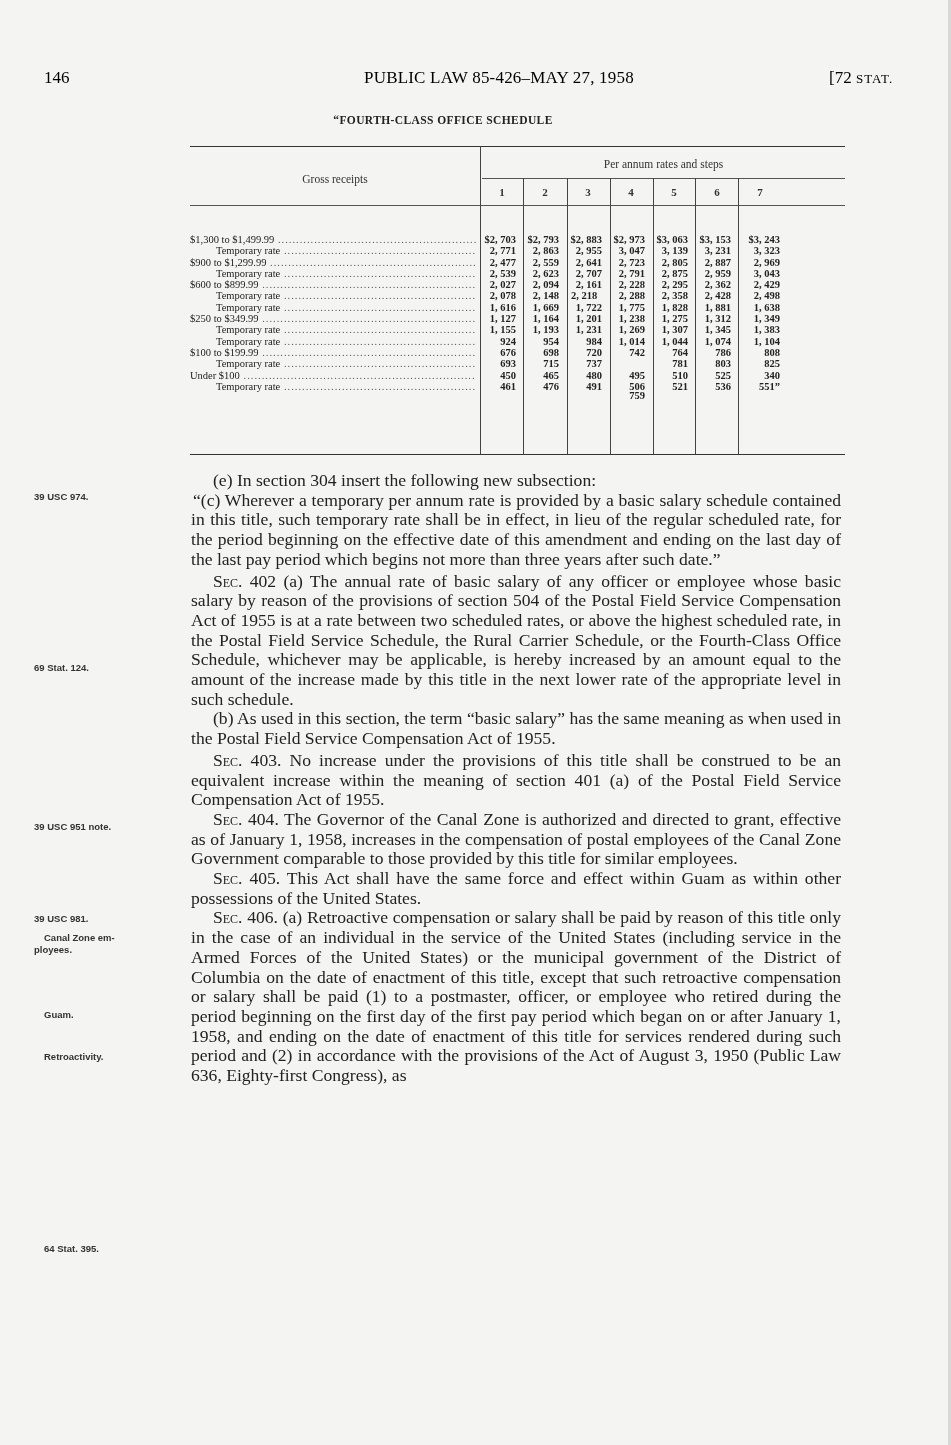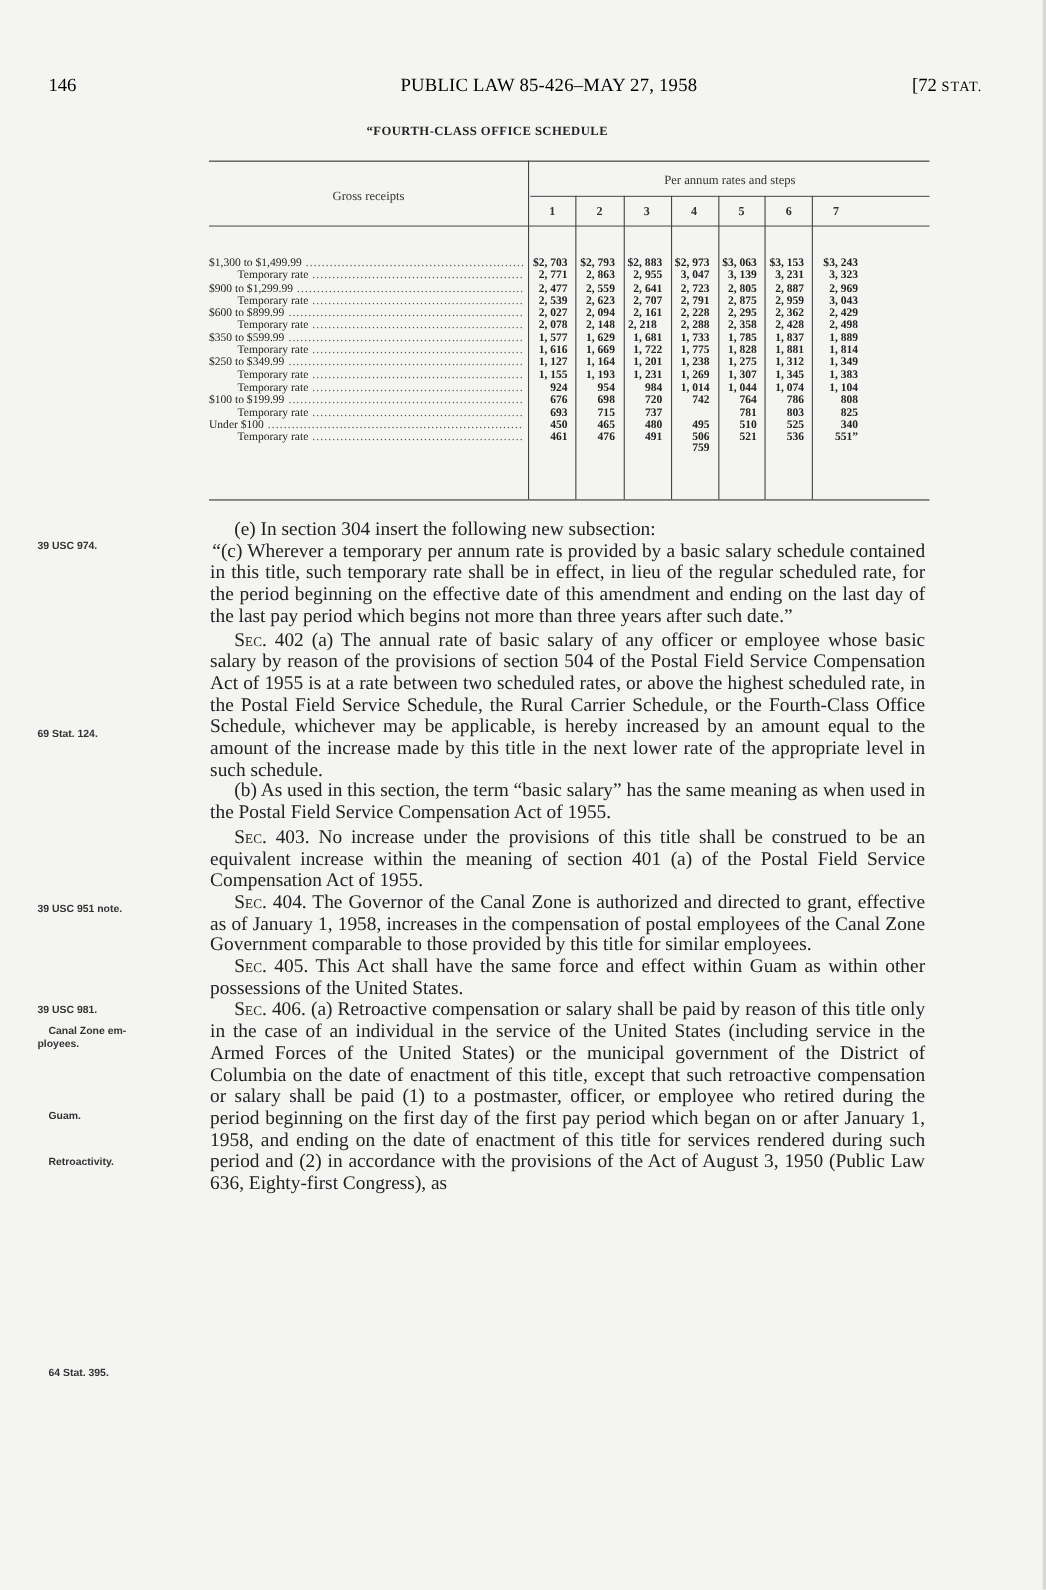--- a/index.html
+++ b/index.html
@@ -139,38 +139,28 @@
         <span class="label indent">Temporary rate</span>
         <span class="v" style="left: 290px;">2, 078</span>
         <span class="v" style="left: 333px;">2, 148</span>
         <span class="v" style="left: 376px; text-align: center;">2, 218</span>
         <span class="v" style="left: 419px;">2, 288</span>
         <span class="v" style="left: 462px;">2, 358</span>
         <span class="v" style="left: 505px;">2, 428</span>
         <span class="v" style="left: 554px;">2, 498</span>
       </div>
       <div class="row">
-        <span class="label">$350 to $599.99</span>
-        <span class="v" style="left: 290px;">1, 577</span>
-        <span class="v" style="left: 333px;">1, 629</span>
-        <span class="v" style="left: 376px;">1, 681</span>
-        <span class="v" style="left: 419px;">1, 733</span>
-        <span class="v" style="left: 462px;">1, 785</span>
-        <span class="v" style="left: 505px;">1, 837</span>
-        <span class="v" style="left: 554px;">1, 889</span>
-      </div>
-      <div class="row">
         <span class="label indent">Temporary rate</span>
         <span class="v" style="left: 290px;">1, 616</span>
         <span class="v" style="left: 333px;">1, 669</span>
         <span class="v" style="left: 376px;">1, 722</span>
         <span class="v" style="left: 419px;">1, 775</span>
         <span class="v" style="left: 462px;">1, 828</span>
         <span class="v" style="left: 505px;">1, 881</span>
-        <span class="v" style="left: 554px;">1, 814</span>
+        <span class="v" style="left: 554px;">1, 638</span>
       </div>
       <div class="row">
         <span class="label">$250 to $349.99</span>
         <span class="v" style="left: 290px;">1, 127</span>
         <span class="v" style="left: 333px;">1, 164</span>
         <span class="v" style="left: 376px;">1, 201</span>
         <span class="v" style="left: 419px;">1, 238</span>
         <span class="v" style="left: 462px;">1, 275</span>
         <span class="v" style="left: 505px;">1, 312</span>
         <span class="v" style="left: 554px;">1, 349</span>

